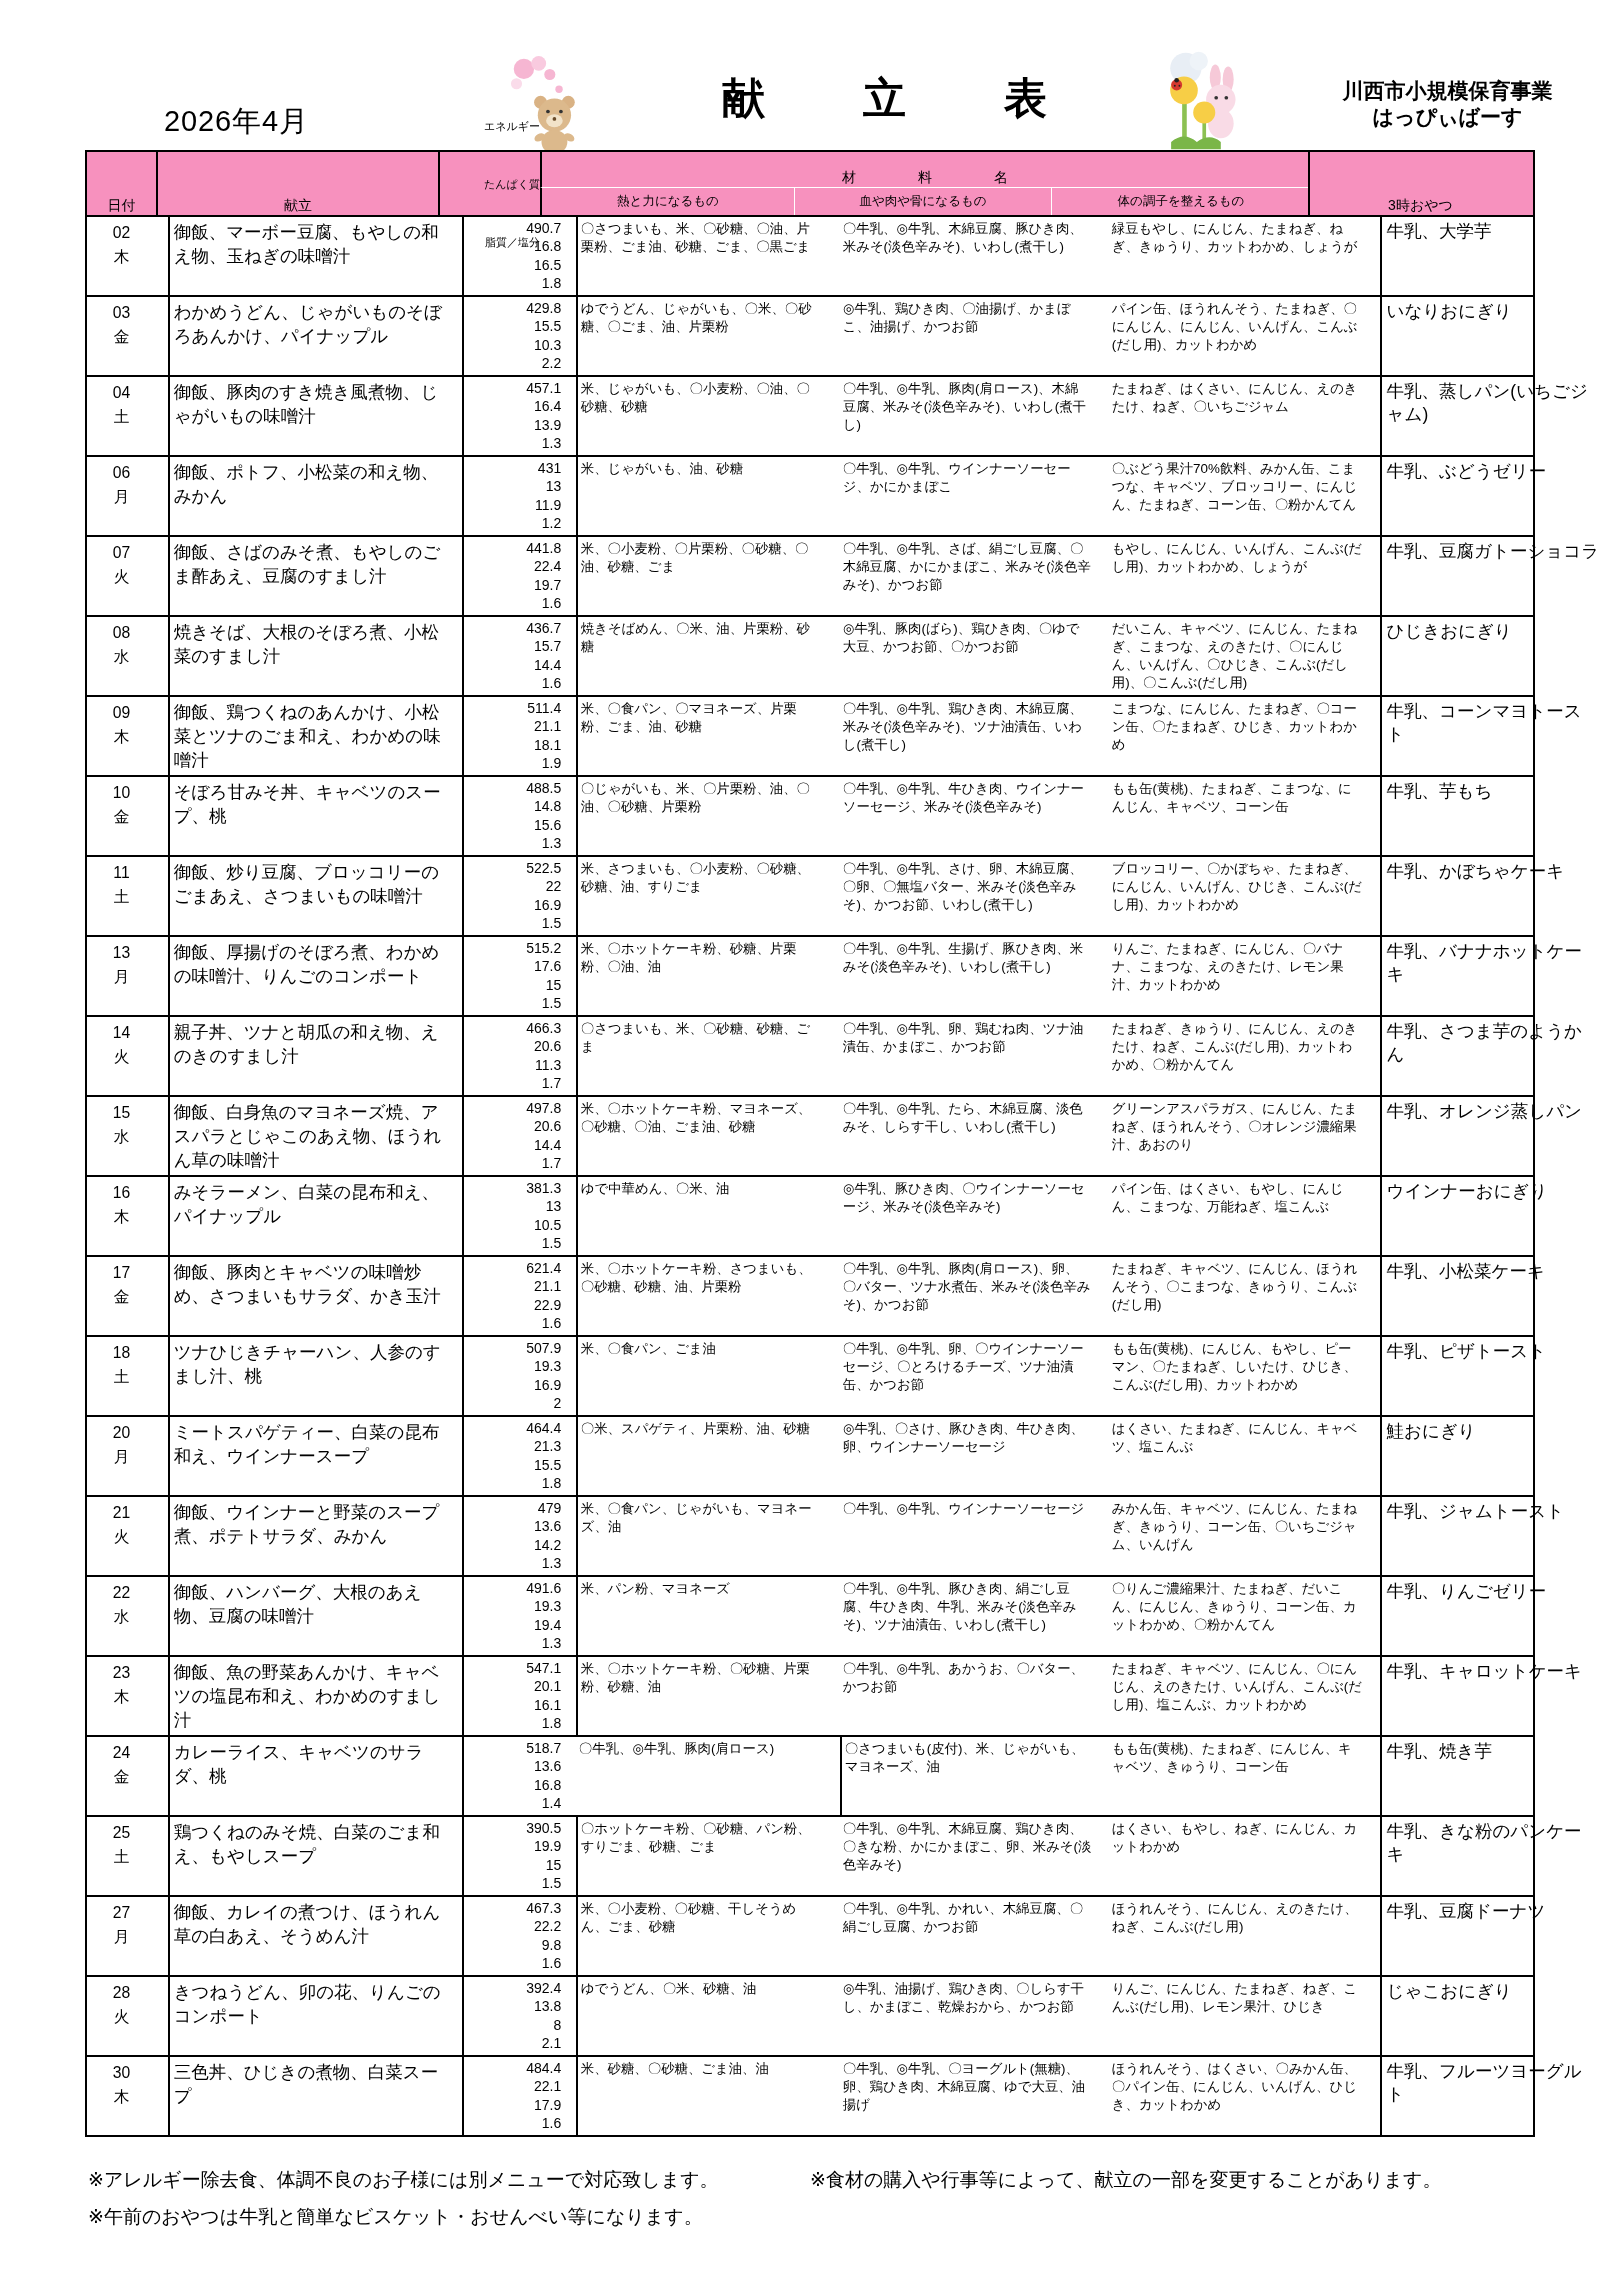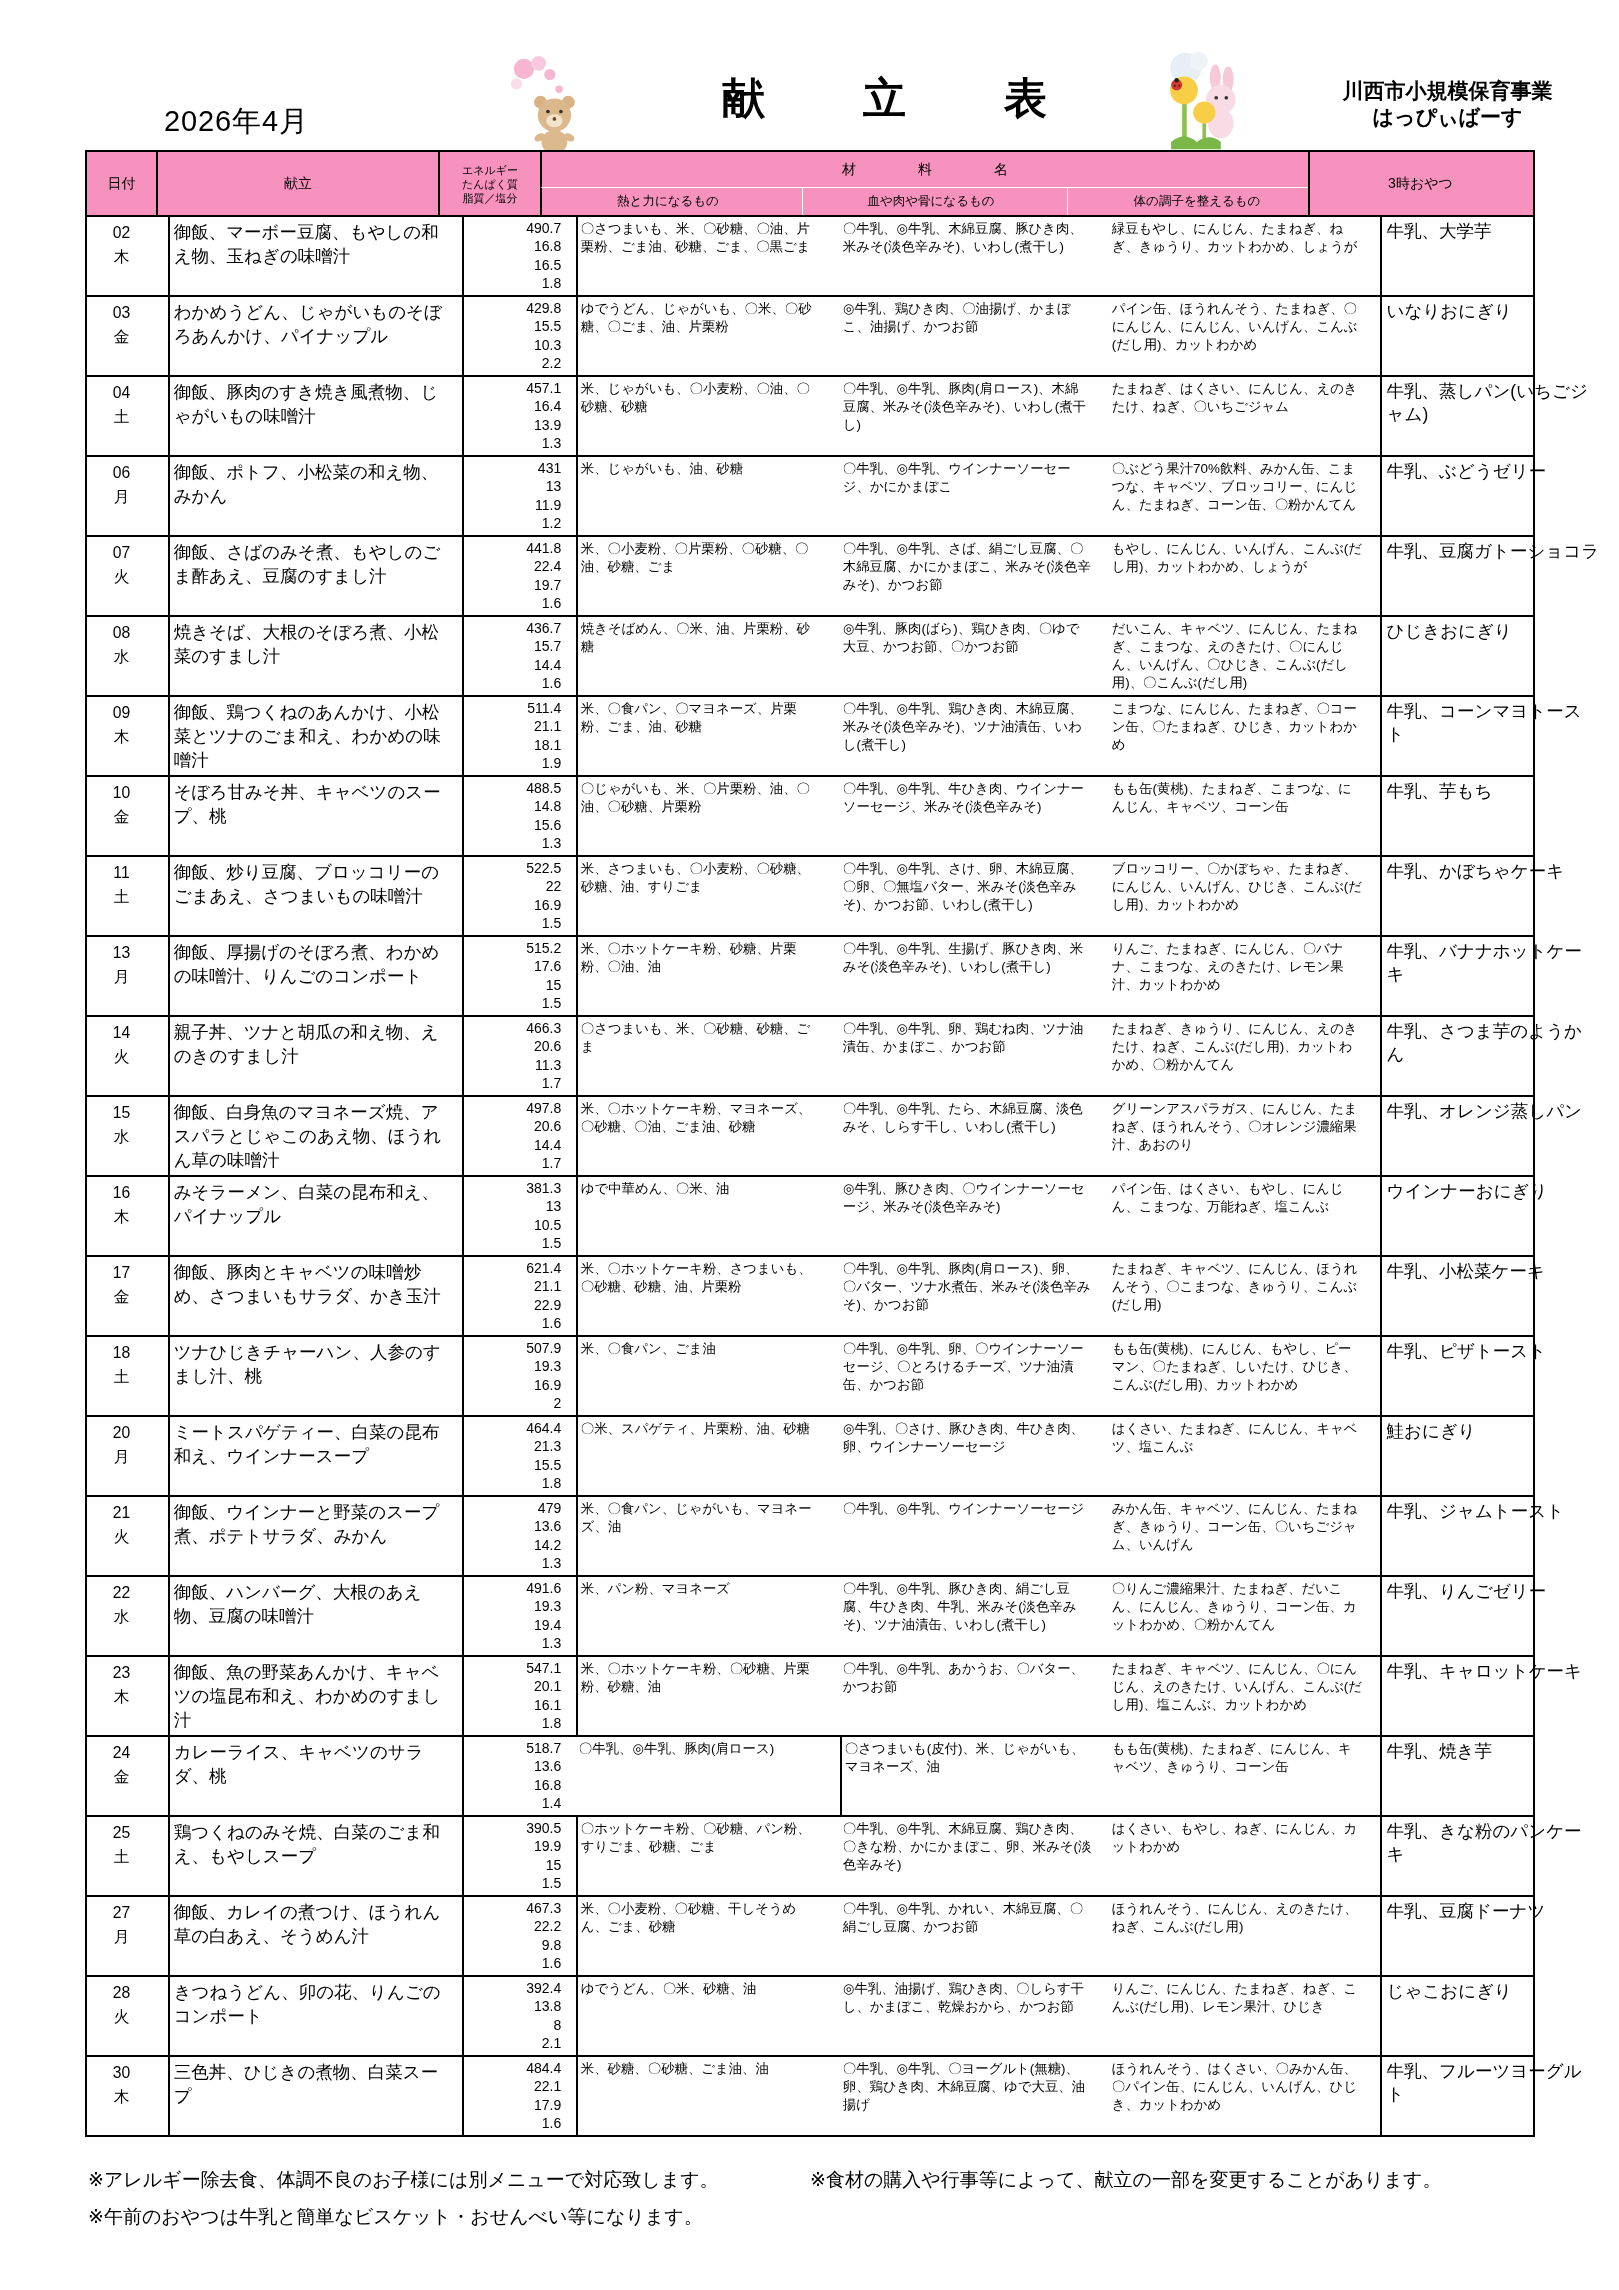--- a/index.html
+++ b/index.html
@@ -16,29 +16,29 @@
   #bear { left:498px; top:54px; }
   #rabbit { left:1138px; top:46px; }
 
   
   .menu-table { position:absolute; left:85px; top:150px; width:1450px;
     border:2.8px solid #000; background:#fff; }
   .grid-row { display:grid; grid-template-columns:69px 282px 102px 252px 257px 259px 223px; }
 
   .thead { background:#f791be; }
   .thead .hrow { display:grid; grid-template-columns:69px 282px 102px 768px 223px; grid-template-rows:35px 28px; }
-  .hcell { display:flex; align-items:center; justify-content:center; text-align:center; font-size:14px; }
+  .hcell { display:flex; align-items:flex-end; justify-content:center; text-align:center; font-size:14px;gap:44px; }
   .h-date   { grid-area:1/1/3/2; }
   .h-menu   { grid-area:1/2/3/3; border-left:2.8px solid #000; }
   .h-nutri  { grid-area:1/3/3/4; border-left:2.8px solid #000; flex-direction:column;
               font-size:11px; line-height:14px; }
   .h-zairyo { grid-area:1/4/2/5; border-left:2.8px solid #000; font-size:14px; letter-spacing:24px; padding-left:24px; }
   .h-snack  { grid-area:1/5/3/6; border-left:2.8px solid #000; }
   .h-subwrap{ grid-area:2/4/3/5; border-left:2.8px solid #000; border-top:1.8px solid #fff;
-              display:grid; grid-template-columns:252px 257px 259px;gap:8px; }
+              display:grid; grid-template-columns:252px 257px 259px; }
   .h-sub { display:flex; align-items:center; justify-content:center; font-size:12.5px; }
   .h-sub + .h-sub { border-left:1.8px solid #fff; }
 
   .trow { border-top:2.8px solid #000; height:80px;gap:12px; }
   .cell { overflow:hidden; }
   .col-date { text-align:center; font-size:15.7px; line-height:24px; padding-top:3.7px; }
   .col-menu { border-left:2.8px solid #000; font-size:17.5px; line-height:24px; padding:2.8px 3.7px 0 3.7px;
               word-break:break-all; }
   .col-nutri{ border-left:2.8px solid #000; display:flex; flex-direction:column;
               justify-content:space-between; align-items:flex-end;

